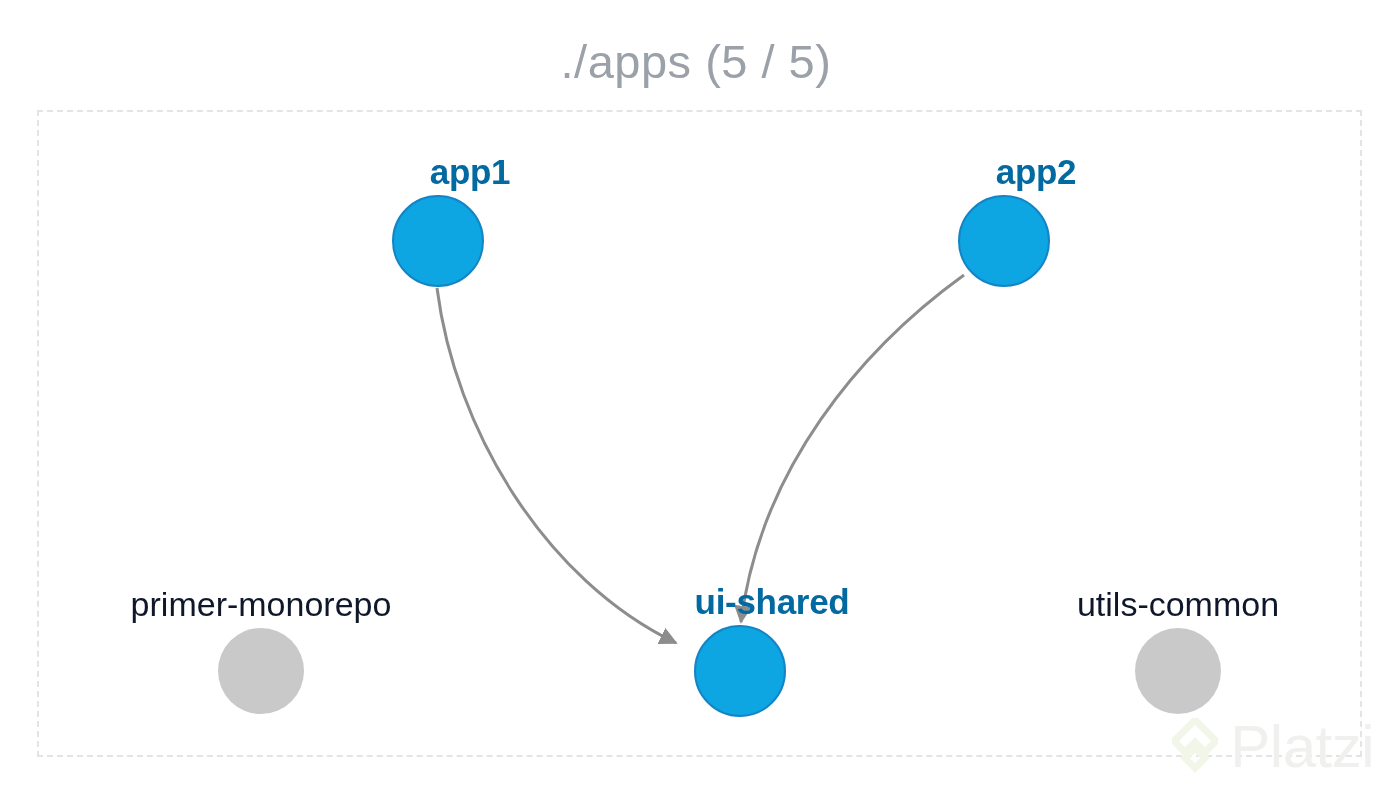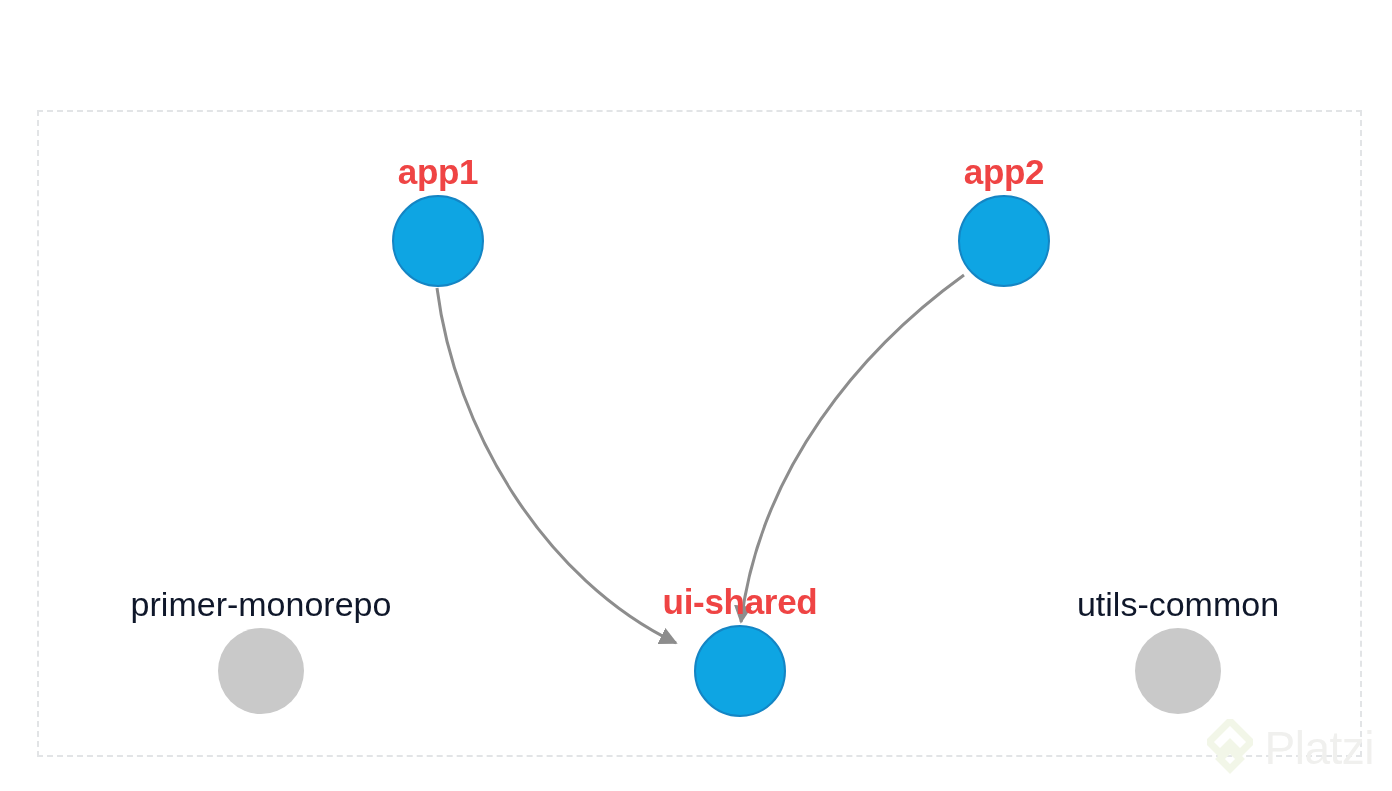--- a/index.html
+++ b/index.html
@@ -89,22 +89,23 @@
     position: absolute;
     left: 0;
     transform: translateX(-50%);
     white-space: nowrap;
     line-height: 1;
   }
   .node.active .label {
     bottom: 52px;
     font-size: 35px;
     font-weight: 700;
-    color: #ef4444;
+    color: #0369a1;
     letter-spacing: -0.3px;
+    margin-left: 32px;
   }
   .node.inactive .label {
     bottom: 50px;
     font-size: 34px;
     font-weight: 400;
     color: #0f172a;
     letter-spacing: 0px;
   }
 
   
@@ -117,32 +118,33 @@
     gap: 12px;
     opacity: 1;
     user-select: none;
   }
   .watermark .wm-mark {
     width: 46px;
     height: 58px;
     display: block;
   }
   .watermark .wm-text {
-    font-size: 46px;
+    font-size: 60px;
     font-weight: 400;
     color: #f0f0ee;
     letter-spacing: -0.5px;
     line-height: 1;
   }
 </style>
 </head>
 <body>
 
 <div id="stage">
 
+  <div class="graph-title">./apps (5 / 5)</div>
 
   <div class="group-box"></div>
 
   <svg class="edge-layer" viewBox="0 0 1392 791" width="1392" height="791">
     <defs>
       <marker id="arrow-head" viewBox="0 0 10 10" refX="9" refY="5" markerWidth="6" markerHeight="6" orient="auto-start-reverse">
         <path d="M 0 0 L 10 5 L 0 10 z" fill="#8d8d8d"></path>
       </marker>
     </defs>
 

